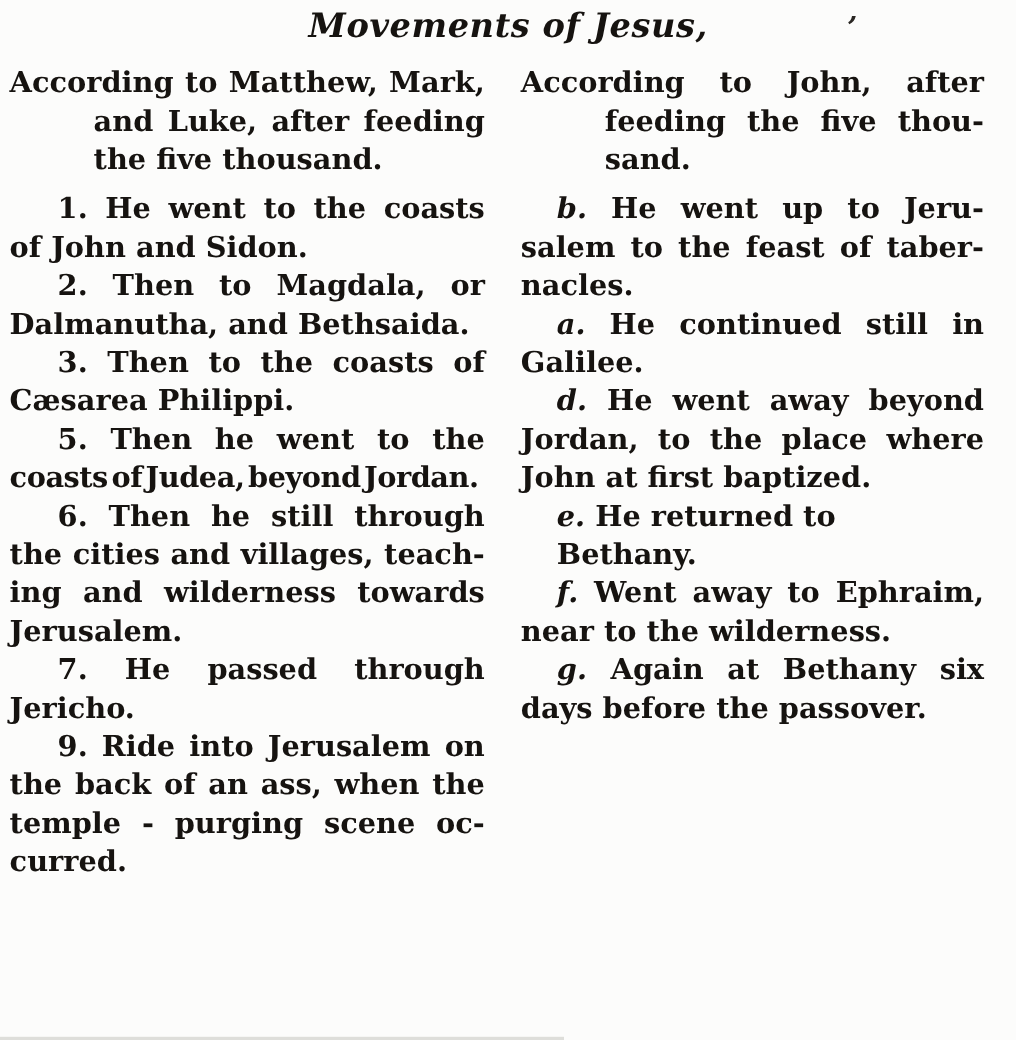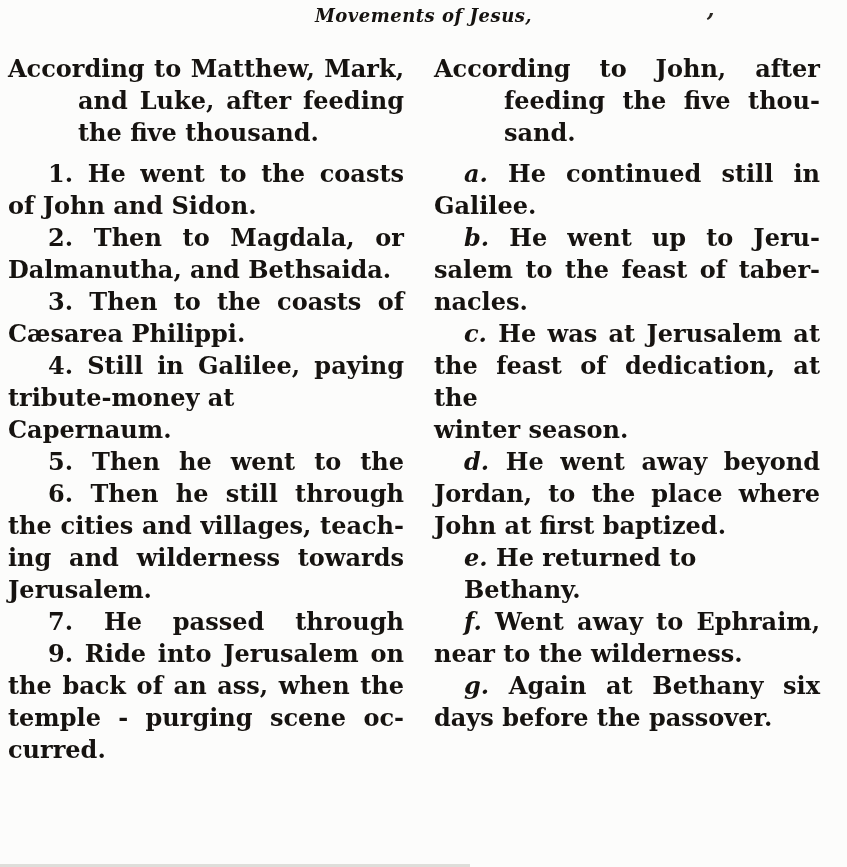--- a/index.html
+++ b/index.html
@@ -16,21 +16,21 @@
     font-family: "DejaVu Serif", "Liberation Serif", serif;
     color: #161310;
     font-weight: bold;
   }
   .title {
     position: absolute;
     top: 5px;
     left: 0;
     width: 847px;
     text-align: center;
-    font-size: 18px;
+    font-size: 28px;
     font-style: italic;
     font-weight: bold;
     letter-spacing: 0.5px;
   }
   .stray {
     position: absolute;
     top: 8px;
     left: 706px;
     font-size: 24px;
     font-style: italic;
@@ -88,62 +88,55 @@
         </div>
         <div class="item">
           <div class="line stretch first-left"><span class="">2.</span> <span>Then to Magdala, or</span></div>
           <div class="line">Dalmanutha, and Bethsaida.</div>
         </div>
         <div class="item">
           <div class="line stretch first-left"><span class="">3.</span> <span>Then to the coasts of</span></div>
           <div class="line">Cæsarea Philippi.</div>
         </div>
         <div class="item">
-          <div class="line stretch first-left"><span class="">4.</span> <span>Still in Galilee, paying</span></div>
-          <div class="line">tribute-money at Capernaum.</div>
-        </div>
-        <div class="item">
           <div class="line stretch first-left"><span class="">5.</span> <span>Then he went to the</span></div>
+          <div class="line tight">coasts of Judea, beyond Jordan.</div>
         </div>
         <div class="item">
           <div class="line stretch first-left"><span class="">6.</span> <span>Then he still through</span></div>
           <div class="line stretch">the cities and villages, teach-</div>
           <div class="line stretch">ing and wilderness towards</div>
           <div class="line">Jerusalem.</div>
         </div>
         <div class="item">
           <div class="line stretch first-left"><span class="">7.</span> <span>He passed through</span></div>
+          <div class="line">Jericho.</div>
         </div>
         <div class="item">
           <div class="line stretch first-left"><span class="">9.</span> <span>Ride into Jerusalem on</span></div>
           <div class="line stretch">the back of an ass, when the</div>
           <div class="line stretch">temple - purging scene oc-</div>
           <div class="line">curred.</div>
         </div>
       </div>
     </div>
 
   <div class="col col-right">
       <div class="line hdr stretch">According to John, after</div>
       <div class="line hdr hdr-cont stretch">feeding the five thou-</div>
       <div class="line hdr hdr-cont">sand.</div>
       <div class="items">
         <div class="item">
-          <div class="line stretch first-right"><span class="lbl-italic">a.</span> <span>He continued still in</span></div>
-          <div class="line">Galilee.</div>
-        </div>
-        <div class="item">
           <div class="line stretch first-right"><span class="lbl-italic">b.</span> <span>He went up to Jeru-</span></div>
           <div class="line stretch">salem to the feast of taber-</div>
           <div class="line">nacles.</div>
         </div>
         <div class="item">
-          <div class="line stretch first-right"><span class="lbl-italic">c.</span> <span>He was at Jerusalem at</span></div>
-          <div class="line stretch">the feast of dedication, at the</div>
-          <div class="line">winter season.</div>
+          <div class="line stretch first-right"><span class="lbl-italic">a.</span> <span>He continued still in</span></div>
+          <div class="line">Galilee.</div>
         </div>
         <div class="item">
           <div class="line stretch first-right"><span class="lbl-italic">d.</span> <span>He went away beyond</span></div>
           <div class="line stretch">Jordan, to the place where</div>
           <div class="line">John at first baptized.</div>
         </div>
         <div class="item">
           <div class="line first-right"><span class="lbl-italic">e.</span> <span>He returned to Bethany.</span></div>
         </div>
         <div class="item">

